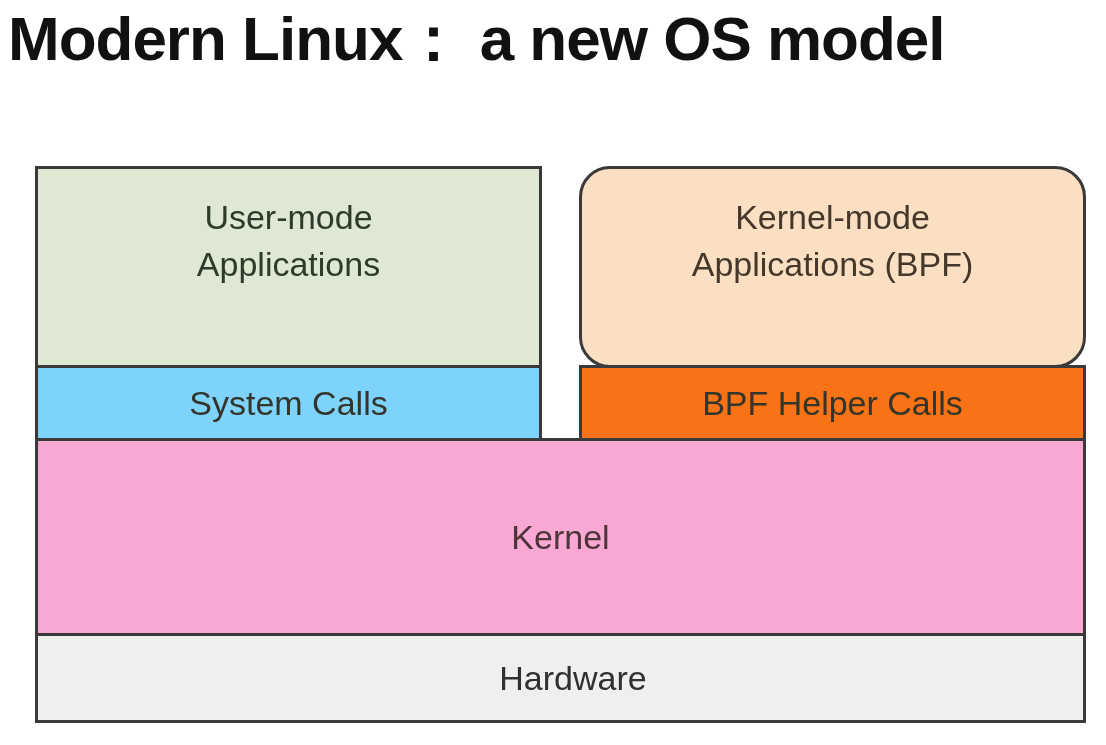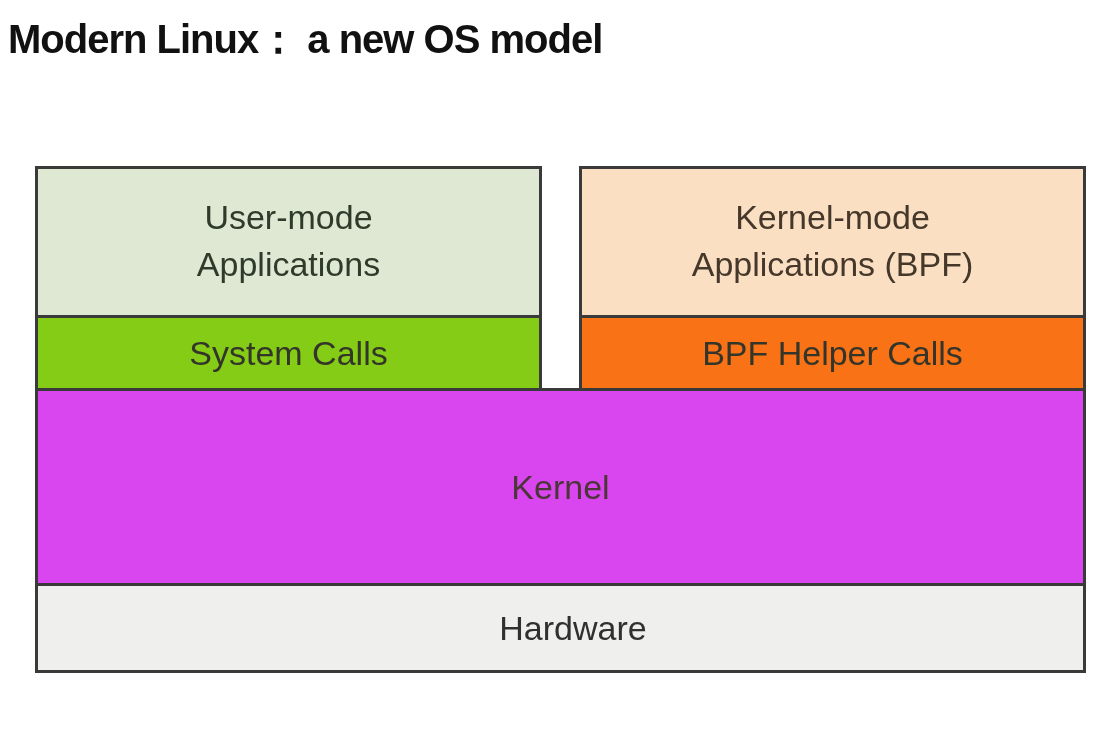--- a/index.html
+++ b/index.html
@@ -12,21 +12,21 @@
     position: relative;
     width: 1106px;
     height: 745px;
     background: #ffffff;
     overflow: hidden;
   }
   .title {
     position: absolute;
     left: 8px;
     top: 0px;
-    font-size: 40px;
+    font-size: 62px;
     line-height: 78px;
     font-weight: 700;
     letter-spacing: -1px;
     color: #111111;
     white-space: nowrap;
   }
   .diagram {
     position: absolute;
     left: 35px;
     top: 166px;
@@ -47,26 +47,26 @@
     display: flex;
     align-items: center;
     justify-content: center;
     text-align: center;
     font-size: 34px;
     line-height: 47px;
     color: #333333;
     white-space: pre-line;
   }
   .apps {
-    height: 152px;
+    height: 202px;
     align-items: flex-start;
     padding-top: 25px;
   }
   .green  { background: #dfe8d2; color: #2f3a2b; }
-  .orange { background: #fbdfc2; color: #45382b; }
+  .orange { background: #fbdfc2; color: #45382b; border-radius: 31px; }
   .yellow { background: #fafbda; color: #33342a; }
   .pink   { background: #fbd2d2; color: #4b3538; }
   .gray   { background: #efefed; color: #303030; padding-left: 25px; }
   .calls {
     height: 76px;
     margin-top: -3px;
   }
   .kernel {
     width: 100%;
     height: 198px;
@@ -85,30 +85,30 @@
 
   <div class="title">Modern Linux： a new OS model</div>
 
   <div class="diagram">
 
     <div class="columns">
 
       <div class="column">
         <div class="box apps green" style="background-color: rgb(223, 232, 210);">User-mode
 Applications</div>
-        <div class="box calls yellow" style="background-color: #84cc16;">System Calls</div>
+        <div class="box calls yellow" style="background-color: #7dd3fc;">System Calls</div>
       </div>
 
       <div class="column">
         <div class="box apps orange" style="background-color: rgb(251, 223, 194);">Kernel-mode
 Applications (BPF)</div>
         <div class="box calls yellow" style="background-color: #f97316;">BPF Helper Calls</div>
       </div>
 
     </div>
 
-    <div class="box kernel pink" style="background-color: #d946ef;">Kernel</div>
+    <div class="box kernel pink" style="background-color: #f9a8d4;">Kernel</div>
 
     <div class="box hardware gray" style="background-color: rgb(239, 239, 237);">Hardware</div>
 
   </div>
 
 </div>
 
 </body></html>

